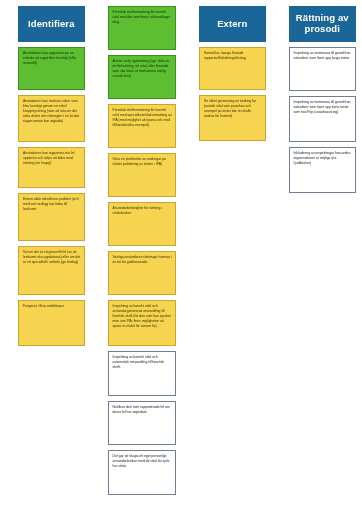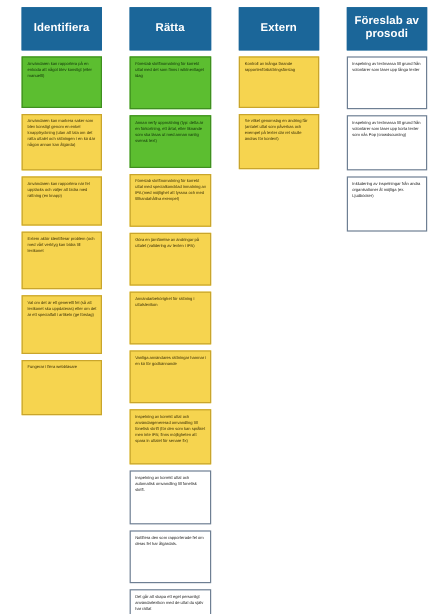--- a/index.html
+++ b/index.html
@@ -80,39 +80,38 @@
     <div class="col-header">Identifiera</div>
     <div class="card green" style="height:43px">Användaren kan rapportera på en enkoda att något blev konstigt (eller manuellt)</div>
     <div class="card yellow" style="height:47px">Användaren kan markera saker som blev konstigt genom en enkel knapptryckning (utan att tala om det rätta uttalet och rättningen i en kö där någon annan kan åtgärda)</div>
     <div class="card yellow" style="height:41px">Användaren kan rapportera när fel upptäcks och väljer att bidra med rättning (en knapp)</div>
     <div class="card yellow" style="height:48px">Extern aktör identifierar problem (och med vårt verktyg kan bidra till lexikonet</div>
     <div class="card yellow" style="height:49px">Val om det är ett generellt fel (så att lexikonet ska uppdateras) eller om det är ett specialfall i artikeln (ge förslag)</div>
     <div class="card yellow" style="height:46px">Fungerar i flera webbläsare</div>
   </div>
 
   <div class="column col-2">
-    <div class="col-header">Rätta</div>
     <div class="card green" style="height:44px">Föreslab skriftnomatning för korrekt uttal med det som finns i wiktnextlaget idag</div>
     <div class="card green" style="height:44px">Annan verfy uppmätning (typ: detta är en förkortning, ett årtal, eller liknande som ska läsas ut med annan vanlig svensk text)</div>
     <div class="card yellow" style="height:44px">Föreslab skriftnomatning för korrekt uttal med specialkoncklad inmatning av IPA (med möjlighet att lyssna och med tillhandahållna exempel)</div>
     <div class="card yellow" style="height:44px">Göra en jämförelse av ändringar på uttalet (validering av texten i IPA)</div>
     <div class="card yellow" style="height:44px">Användarbehörighet för rättning i uttalslexikon</div>
     <div class="card yellow" style="height:44px">Vanliga användares rättningar hamnar i en kö för godkännande</div>
     <div class="card yellow" style="height:46px">Inspelning av korrekt uttal och användargenererad omvandling till fonetisk skrift (för den som kan språket men inte IPA; finns möjligheten att spara in uttalet för senare fix)</div>
     <div class="card white" style="height:45px">Inspelning av korrekt uttal och automatisk omvandling till fonetisk skrift.</div>
     <div class="card white" style="height:44px">Notifiera den som rapporterade fel om deras fel har åtgärdats.</div>
     <div class="card white" style="height:45px">Det går att skapa ett eget personligt användarlexikon med de uttal du själv har rättat</div>
   </div>
 
   <div class="column col-3">
     <div class="col-header">Extern</div>
     <div class="card yellow" style="height:43px">Kontroll av inånga färande rapporter/förbättringsförslag</div>
     <div class="card yellow" style="height:46px">Se vilket genomslag en ändring får (antalet uttal som påverkas och exempel på texter där ret skulle ändras för kontext)</div>
   </div>
 
   <div class="column col-4">
-    <div class="col-header">Föreslab av prosodi</div>
+    <div class="col-header">Rättning av prosodi</div>
     <div class="card white" style="height:44px">Inspelning av textmassa till grund från volontärer som läser upp långa texter</div>
     <div class="card white" style="height:46px">Inspelning av textmassa till grund från volontärer som läser upp korta texter som nås Pop (crowdsourcing)</div>
     <div class="card white" style="height:46px">Inkludering av inspelningar från andra organisationer åt möjliga (ex. Ljudböcker)</div>
   </div>
 
 </div>
 
 </body></html>

